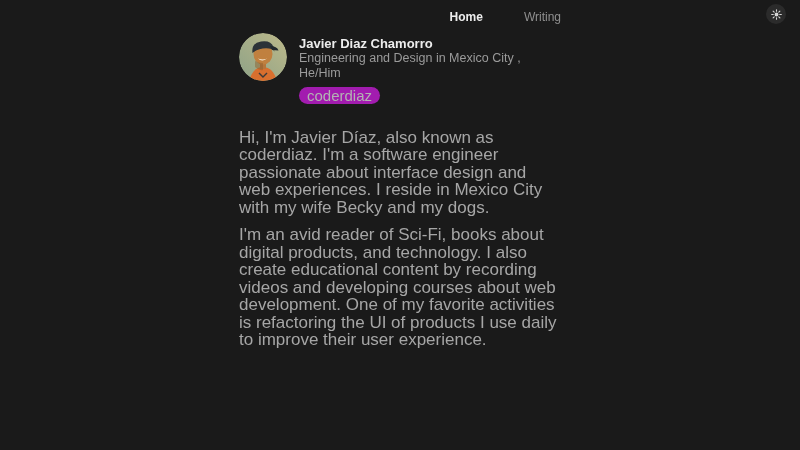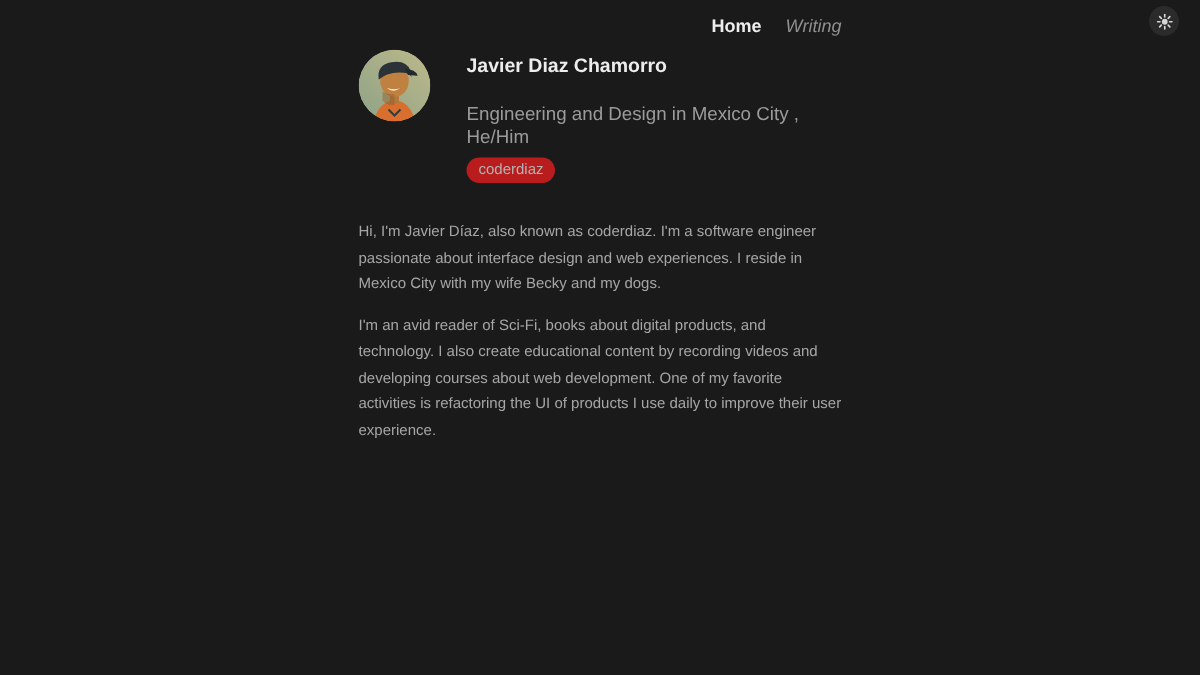--- a/index.html
+++ b/index.html
@@ -20,42 +20,42 @@
     padding: 0;
   }
   .theme-toggle svg { display: block; }
 
   .container { width: 322px; margin: 0 auto; }
 
   nav {
     display: flex; justify-content: flex-end; gap: 16px;
     padding-top: 10px; font-size: 12px; line-height: 14px;
   }
-  .nav-link { text-decoration: none; cursor: pointer; }
+  .nav-link { text-decoration: none; cursor: pointer; margin-left: 25px; }
   .nav-link.active { color: #ededed; font-weight: 700; }
-  .nav-link.inactive { color: #8f8f8f; font-weight: 400; font-style: italic; }
+  .nav-link.inactive { color: #8f8f8f; font-weight: 400; }
 
-  .profile { display: flex; gap: 24px; margin-top: 9px; }
+  .profile { display: flex; gap: 12px; margin-top: 9px; }
   .avatar {
     width: 48px; height: 48px; border-radius: 50%;
     overflow: hidden; flex: 0 0 48px;
   }
   .profile-info { padding-top: 3px; }
   .profile-name { font-size: 13px; font-weight: 700; color: #ededed; line-height: 15px; }
-  .profile-subtitle { font-size: 12.5px; color: #9b9b9b; line-height: 15px; margin-top: 18px; }
+  .profile-subtitle { font-size: 12.5px; color: #9b9b9b; line-height: 15px; margin-top: 0; }
   .badge {
     display: inline-block; margin-top: 6px;
-    background: #b91c1c; color: #b3b3b3;
-    font-size: 10px; line-height: 12px;
+    background: #a21caf; color: #b3b3b3;
+    font-size: 15px; line-height: 12px;
     padding: 2.5px 8px; border-radius: 999px;
   }
 
   .about { margin-top: 24px; }
   .section-heading { color: #e8e8e8; font-size: 12.5px; font-weight: 600; line-height: 15px; }
-  .about p { font-size: 10px; line-height: 17.5px; color: #a6a6a6; margin-top: 10px; }
+  .about p { font-size: 17px; line-height: 17.5px; color: #a6a6a6; margin-top: 10px; }
 </style>
 </head>
 <body>
 
 <button class="theme-toggle">
   <span>
     <svg width="11" height="11" viewBox="0 0 24 24" fill="none" stroke="#d6d6d6" stroke-width="2.4" stroke-linecap="round">
       <circle cx="12" cy="12" r="4.2" fill="#d6d6d6" stroke="none"></circle>
       <line x1="12" y1="1.5" x2="12" y2="5"></line>
         <line x1="12" y1="19" x2="12" y2="22.5"></line>

